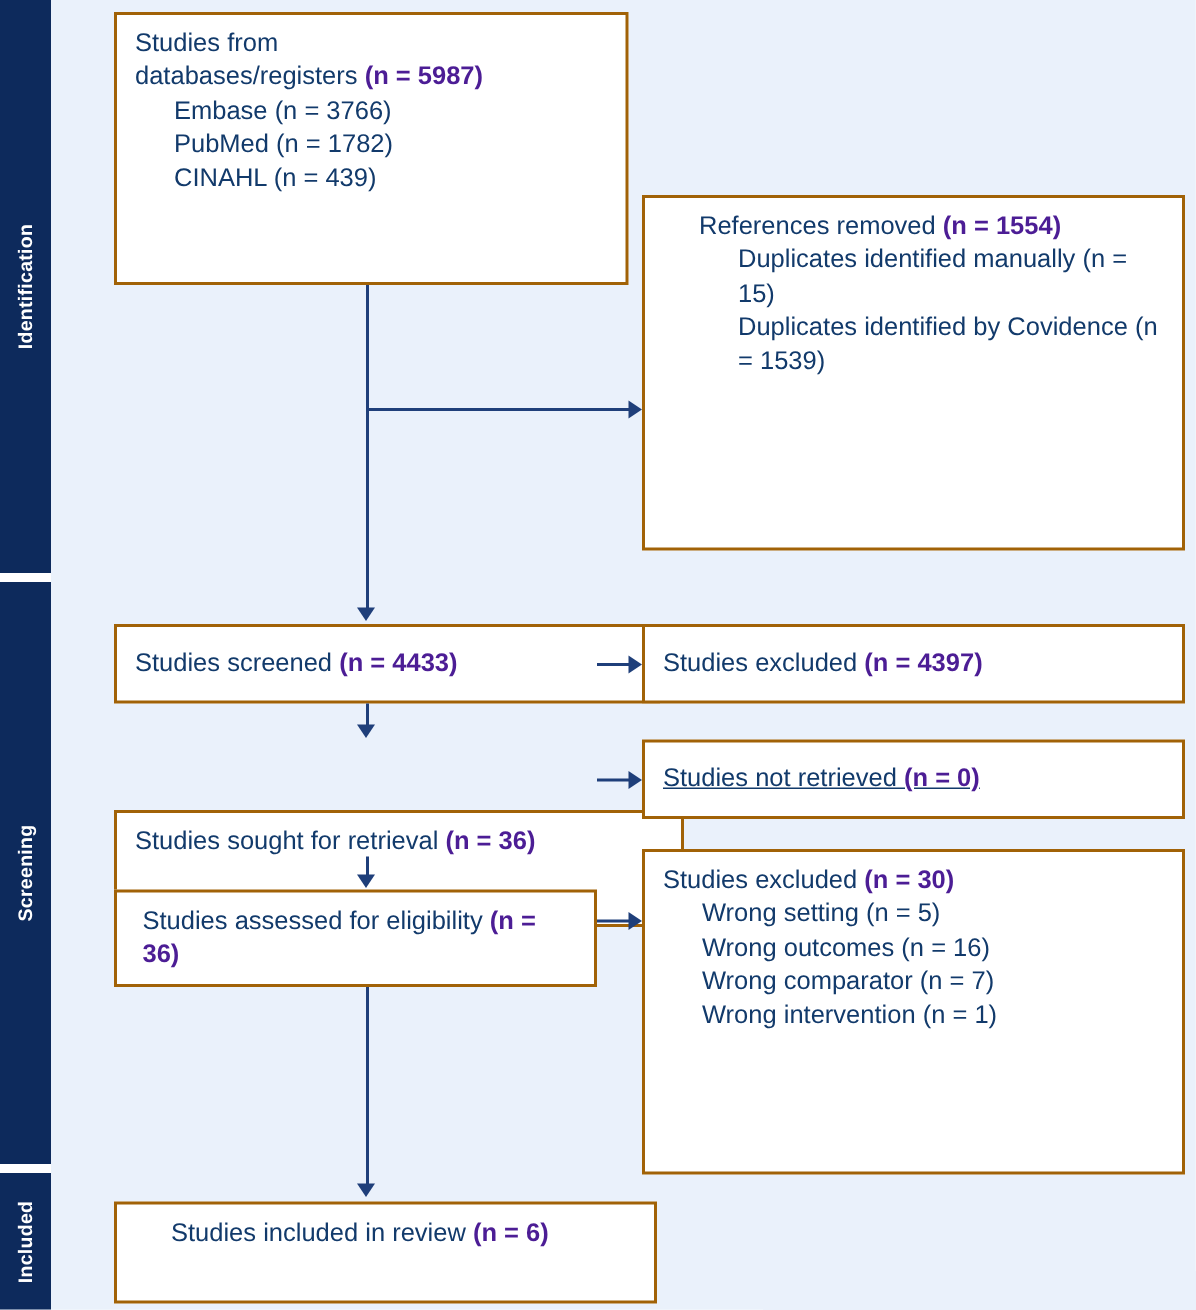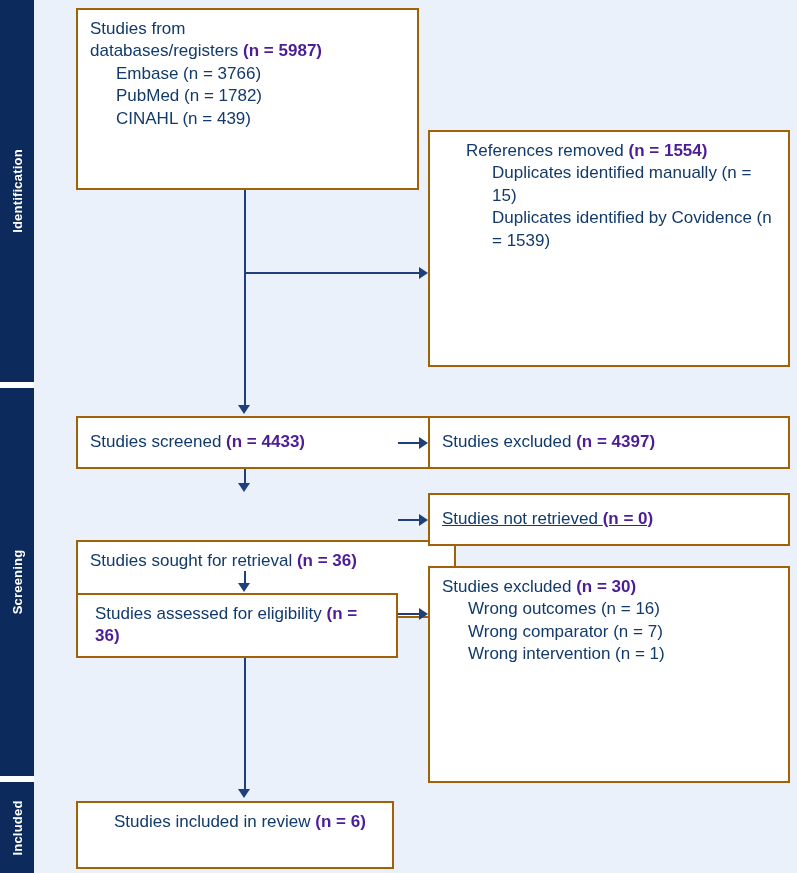--- a/index.html
+++ b/index.html
@@ -141,26 +141,27 @@
       <span>Studies not retrieved </span><span class="n">(n = 0)</span>
     </div>
   </div>
 
   <div class="box" style="left:76px; top:593px; width:322px; height:65px;padding-left:17px;">
     <span>Studies assessed for eligibility </span><span class="n">(n = 36)</span>
   </div>
 
   <div class="box" style="left:428px; top:566px; width:362px; height:217px;">
     <span>Studies excluded </span><span class="n">(n = 30)</span>
+    <span class="sub">Wrong setting (n = 5)</span>
     <span class="sub">Wrong outcomes (n = 16)</span>
     <span class="sub">Wrong comparator (n = 7)</span>
     <span class="sub">Wrong intervention (n = 1)</span>
   </div>
 
-  <div class="box" style="left:76px; top:801px; width:318px; height:68px;padding-left:36px;">
+  <div class="box" style="left:76px; top:801px; width:362px; height:68px;padding-left:36px;">
     <span>Studies included in review </span><span class="n">(n = 6)</span>
   </div>
 
   <div class="ln vline" style="left:244px; top:190px; height:217px;"></div>
   <div class="arrow-down" style="left:238px; top:405px;"></div>
 
   <div class="ln hline" style="left:244px; top:272px; width:176px;"></div>
   <div class="arrow-right" style="left:419px; top:267px;"></div>
 
   <div class="ln hline" style="left:398px; top:442px; width:22px;"></div>

